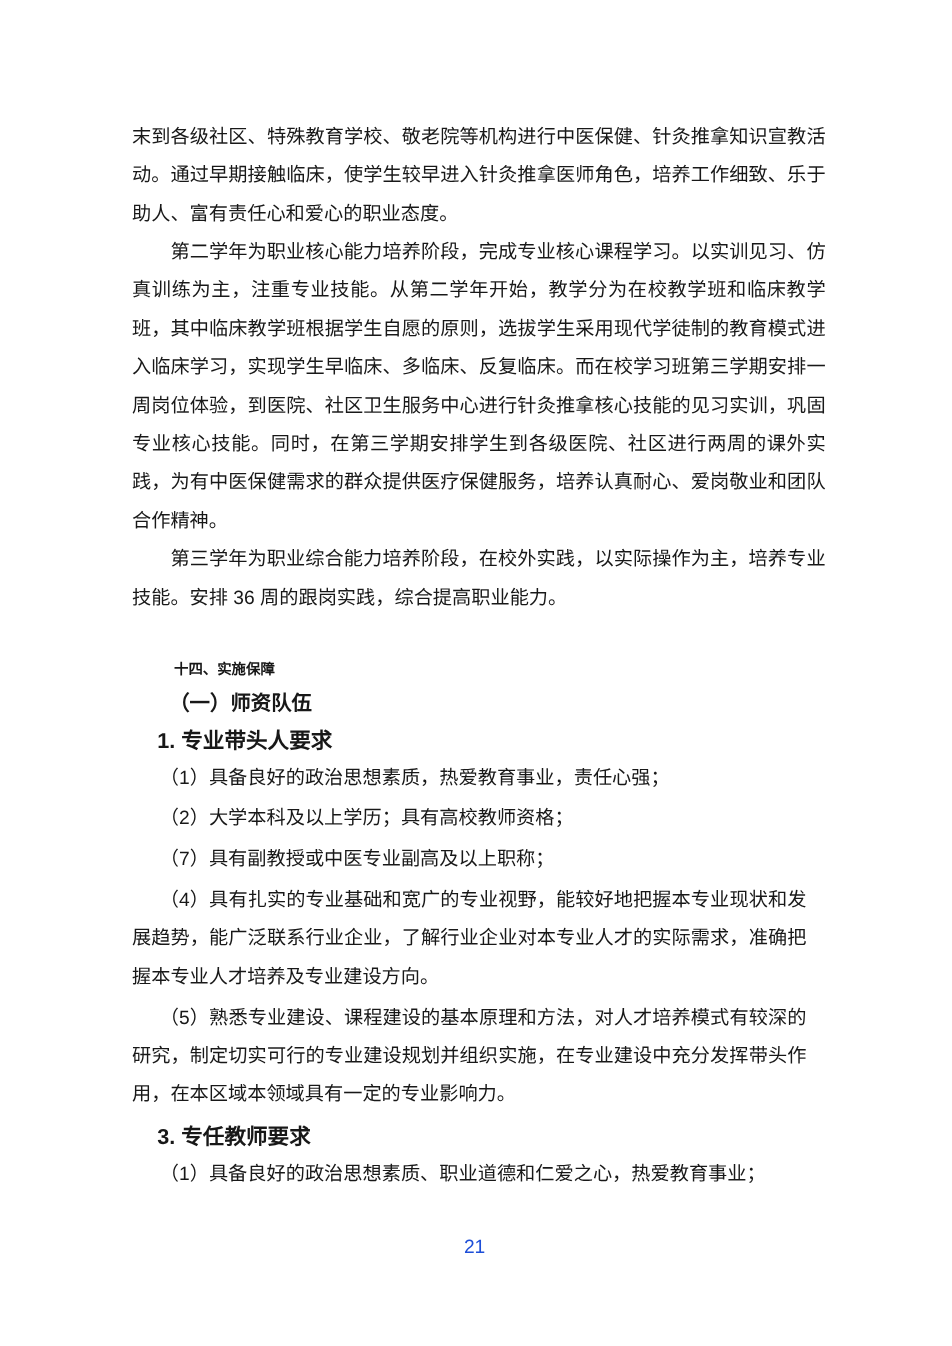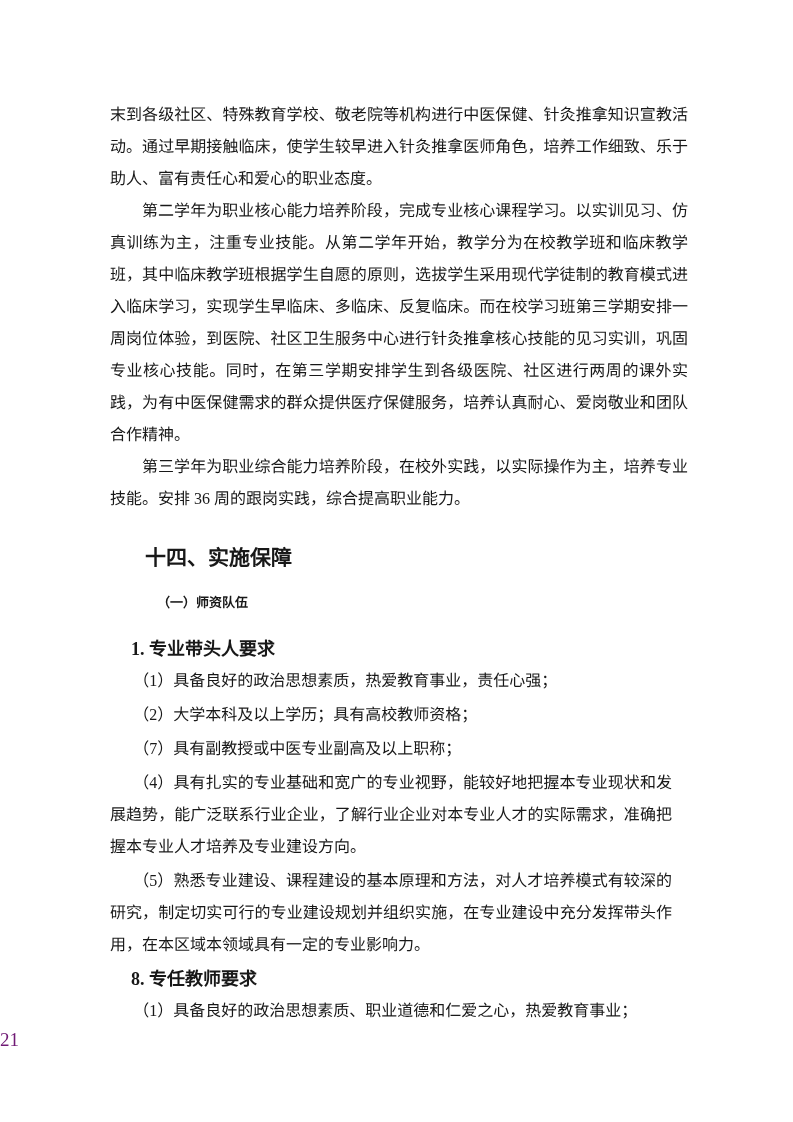--- a/index.html
+++ b/index.html
@@ -6,21 +6,21 @@
     margin: 0;
     padding: 0;
     background: #ffffff;
   }
   .page {
     position: relative;
     width: 791px;
     height: 1122px;
     background: #ffffff;
     color: #181818;
-    font-family: Liberation Serif, serif;
+    font-family: Liberation Sans, sans-serif;
     overflow: hidden;
     box-sizing: border-box;
   }
   .content {
     position: absolute;
     left: 110px;
     top: 99px;
     width: 578px;
   }
   .body-p {
@@ -31,46 +31,47 @@
     text-justify: inter-ideograph;
     word-break: break-all;
   }
   .ind-2 { text-indent: 2em; }
   .ind-1 { text-indent: 1.15em; }
   .ind-br { text-indent: 1.45em; }
   .li { margin: 0 16px 2px 0; }
   .h2 {
     margin: 28px 0 0 0;
     padding-left: 35px;
-    font-size: 21px;
+    font-size: 12px;
     font-weight: 700;
     line-height: 30px;
   }
   .h3 {
-    margin: 16px;
+    margin: 0;
     padding-left: 31px;
-    font-size: 13px;
+    font-size: 17px;
     font-weight: 700;
     line-height: 28px;
   }
   .h4 {
     margin: 0;
     padding-left: 21px;
     font-size: 18px;
     font-weight: 700;
     line-height: 32px;
   }
   .page-number {
     position: absolute;
     left: 0;
     right: 0;
     top: 1030px;
-    font-size: 19px;
+    text-align: center;
+    font-size: 16px;
     line-height: 20px;
-    color: #701a75;
+    color: #1d4ed8;
   }
 </style>
 </head>
 <body>
 
 <div class="page">
   <div class="content">
 
     <p class="body-p">末到各级社区、特殊教育学校、敬老院等机构进行中医保健、针灸推拿知识宣教活动。通过早期接触临床，使学生较早进入针灸推拿医师角色，培养工作细致、乐于助人、富有责任心和爱心的职业态度。</p>
 
@@ -88,20 +89,20 @@
     <p class="body-p ind-br li">（1）具备良好的政治思想素质，热爱教育事业，责任心强；</p>
 
     <p class="body-p ind-br li">（2）大学本科及以上学历；具有高校教师资格；</p>
 
     <p class="body-p ind-br li">（7）具有副教授或中医专业副高及以上职称；</p>
 
     <p class="body-p ind-br li">（4）具有扎实的专业基础和宽广的专业视野，能较好地把握本专业现状和发展趋势，能广泛联系行业企业，了解行业企业对本专业人才的实际需求，准确把握本专业人才培养及专业建设方向。</p>
 
     <p class="body-p ind-br li">（5）熟悉专业建设、课程建设的基本原理和方法，对人才培养模式有较深的研究，制定切实可行的专业建设规划并组织实施，在专业建设中充分发挥带头作用，在本区域本领域具有一定的专业影响力。</p>
 
-    <h4 class="h4">8. 专任教师要求</h4>
+    <h4 class="h4">3. 专任教师要求</h4>
 
     <p class="body-p ind-br li">（1）具备良好的政治思想素质、职业道德和仁爱之心，热爱教育事业；</p>
 
   </div>
 
   <div class="page-number">21</div>
 </div>
 
 </body></html>

